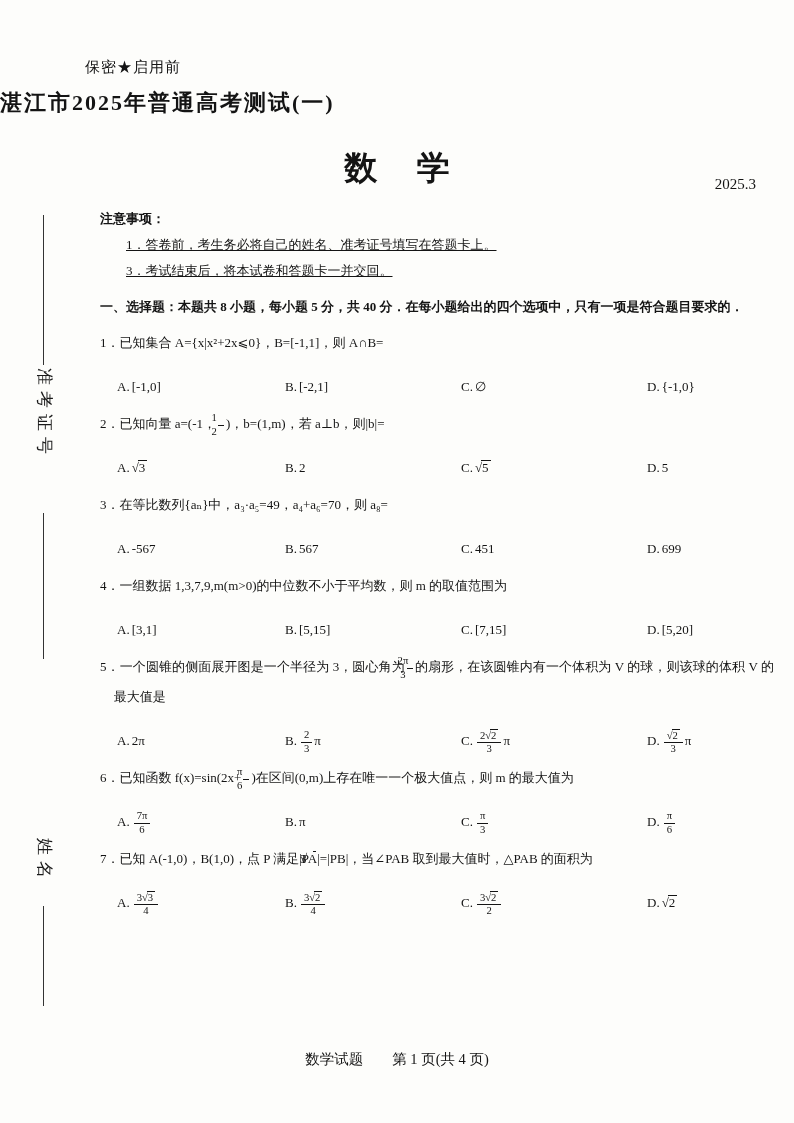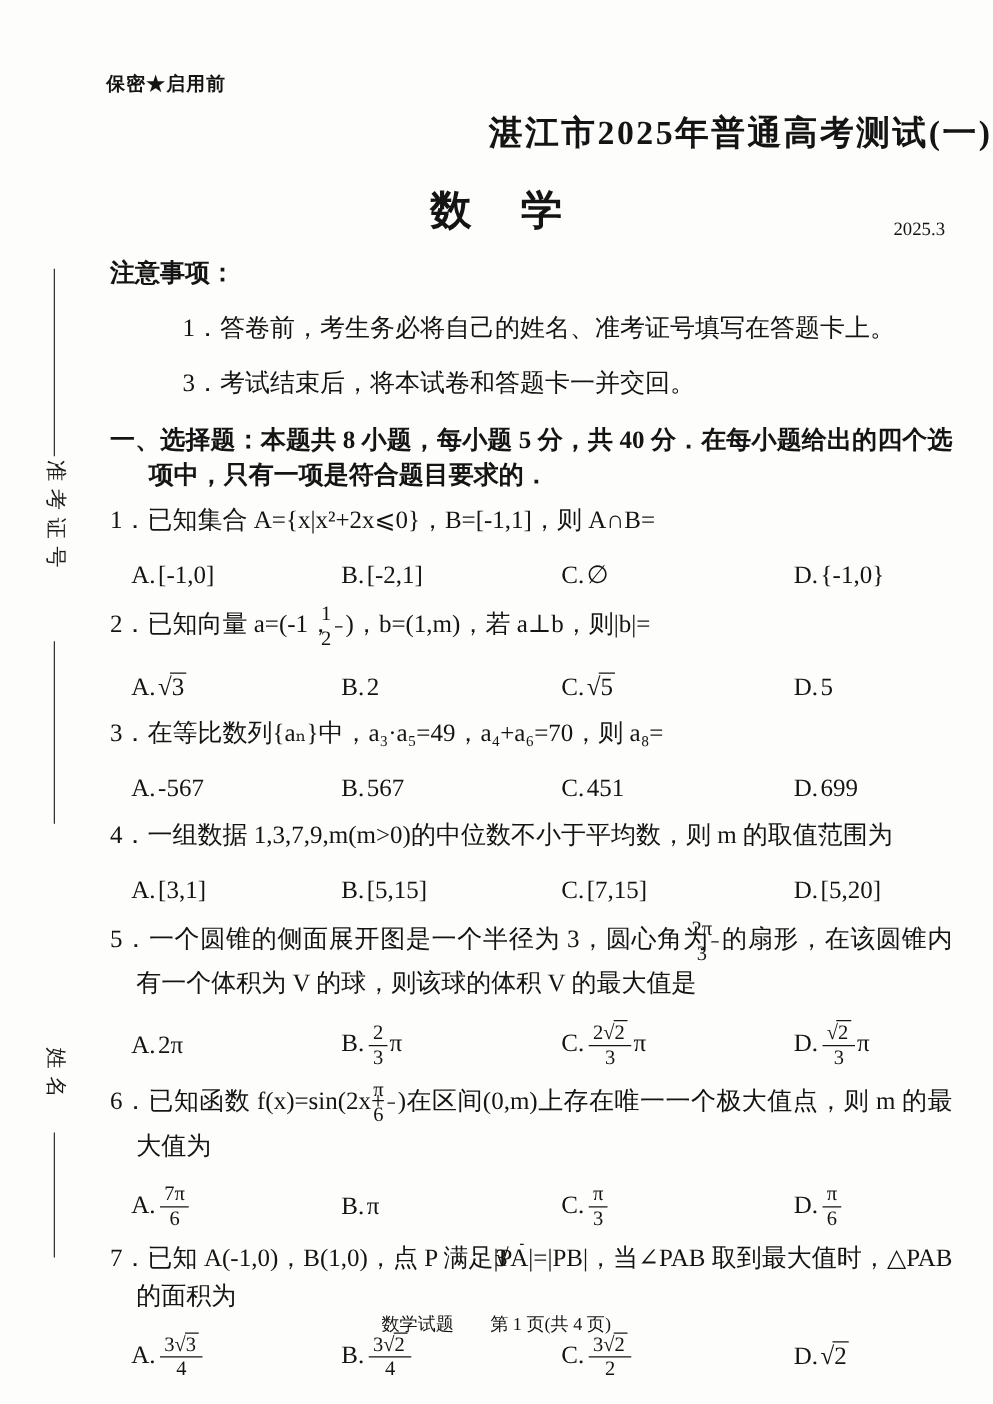--- a/index.html
+++ b/index.html
@@ -1,27 +1,27 @@
 <!DOCTYPE html>
 <html><head>
 <meta charset="utf-8">
 <style>
   html,body{margin:0;padding:0;}
   body{
     width:794px;height:1123px;position:relative;overflow:hidden;
     background:#fdfdfb;color:#141414;
     font-family:"Liberation Serif","DejaVu Serif",serif;
   }
-  .secrecy{position:absolute;left:85px;top:58px;font-weight:bold;font-size:15px;letter-spacing:1px;}
-  .title{position:absolute;top:88px;left:0;right:0;text-align:right;font-size:27px;font-weight:bold;letter-spacing:2px;}
+  .secrecy{position:absolute;left:85px;top:58px;font-weight:normal;font-size:15px;letter-spacing:1px;}
+  .title{position:absolute;top:88px;left:0;right:0;text-align:left;font-size:22px;font-weight:bold;letter-spacing:2px;}
   .subject{position:absolute;top:146px;left:0;right:0;text-align:center;font-size:33px;font-weight:bold;letter-spacing:1.2em;text-indent:1.2em;}
   .date{position:absolute;top:176px;right:38px;font-size:15px;}
-  .content{position:absolute;left:88px;top:206px;width:674px;font-size:20px;}
+  .content{position:absolute;left:100px;top:206px;width:674px;font-size:13px;}
   .notes-heading{font-weight:bold;line-height:26px;}
-  .note-item{margin:18px;text-indent:2em;line-height:26px;text-align:justify;}
+  .note-item{margin:0;text-indent:2em;line-height:26px;text-align:justify;text-decoration:underline;}
   .section-heading{font-weight:bold;line-height:28px;margin-top:9px;padding-left:1.55em;text-indent:-1.55em;text-align:justify;}
   .question{margin-top:7px;}
   .q-text{line-height:30px;padding-left:1.05em;text-indent:-1.05em;text-align:justify;}
   .q-options{display:grid;grid-template-columns:168px 176px 186px 1fr;padding-left:17px;line-height:30px;margin:14px 0 2px;align-items:center;}
   .q-option{white-space:nowrap;}
   .opt-label{margin-right:2px;}
   
   .frac{display:inline-block;vertical-align:middle;text-align:center;font-size:0.82em;line-height:1.15;margin:0 2px;}
   .frac .fn{display:block;border-bottom:1px solid #141414;padding:0 3px;}
   .frac .fd{display:block;padding:0 3px;}

